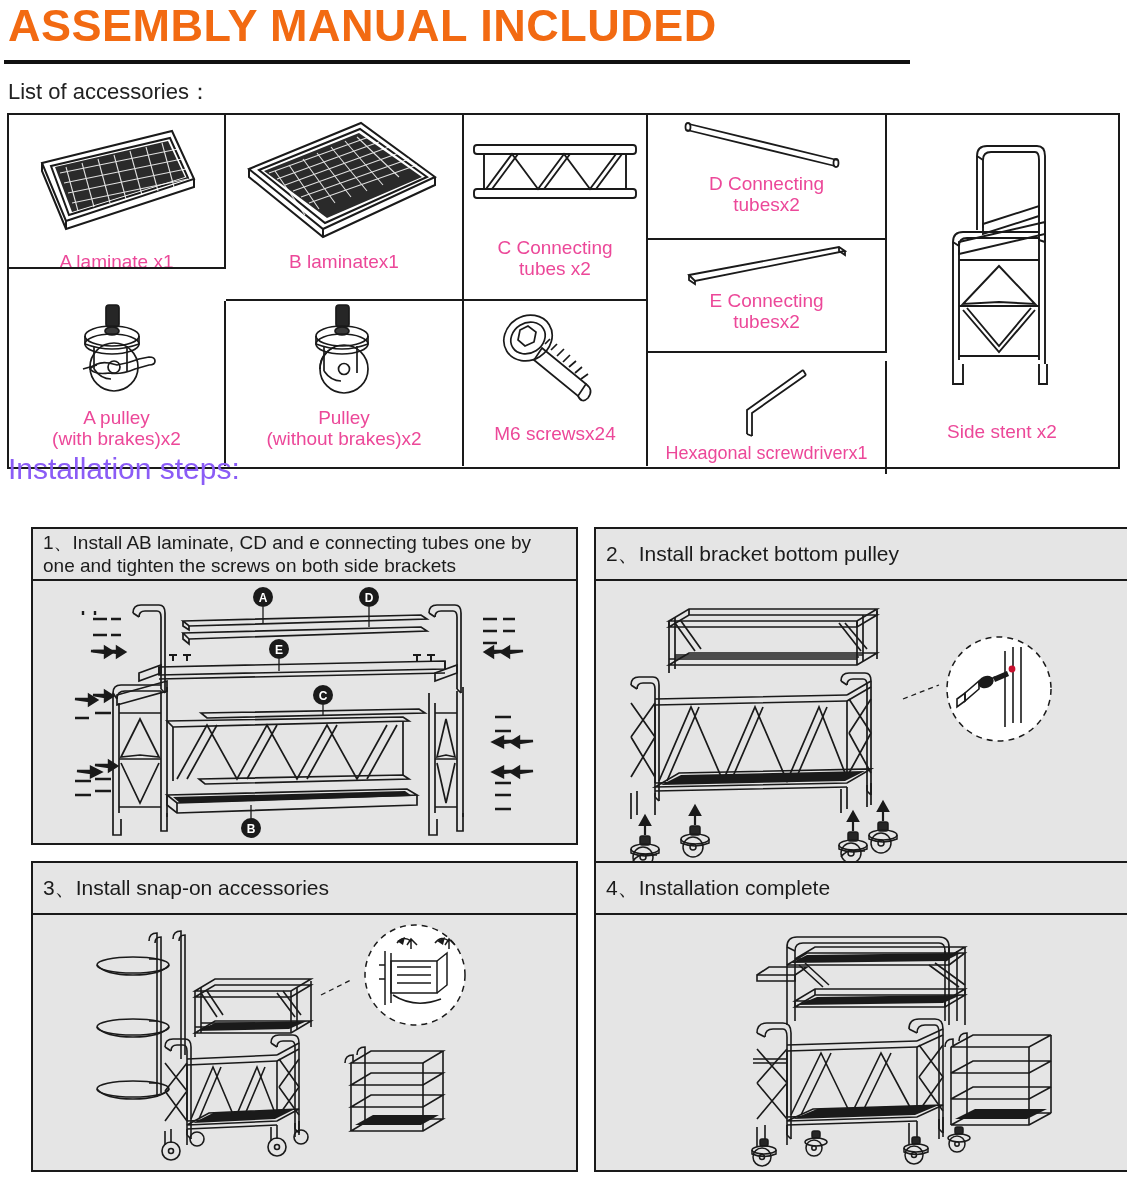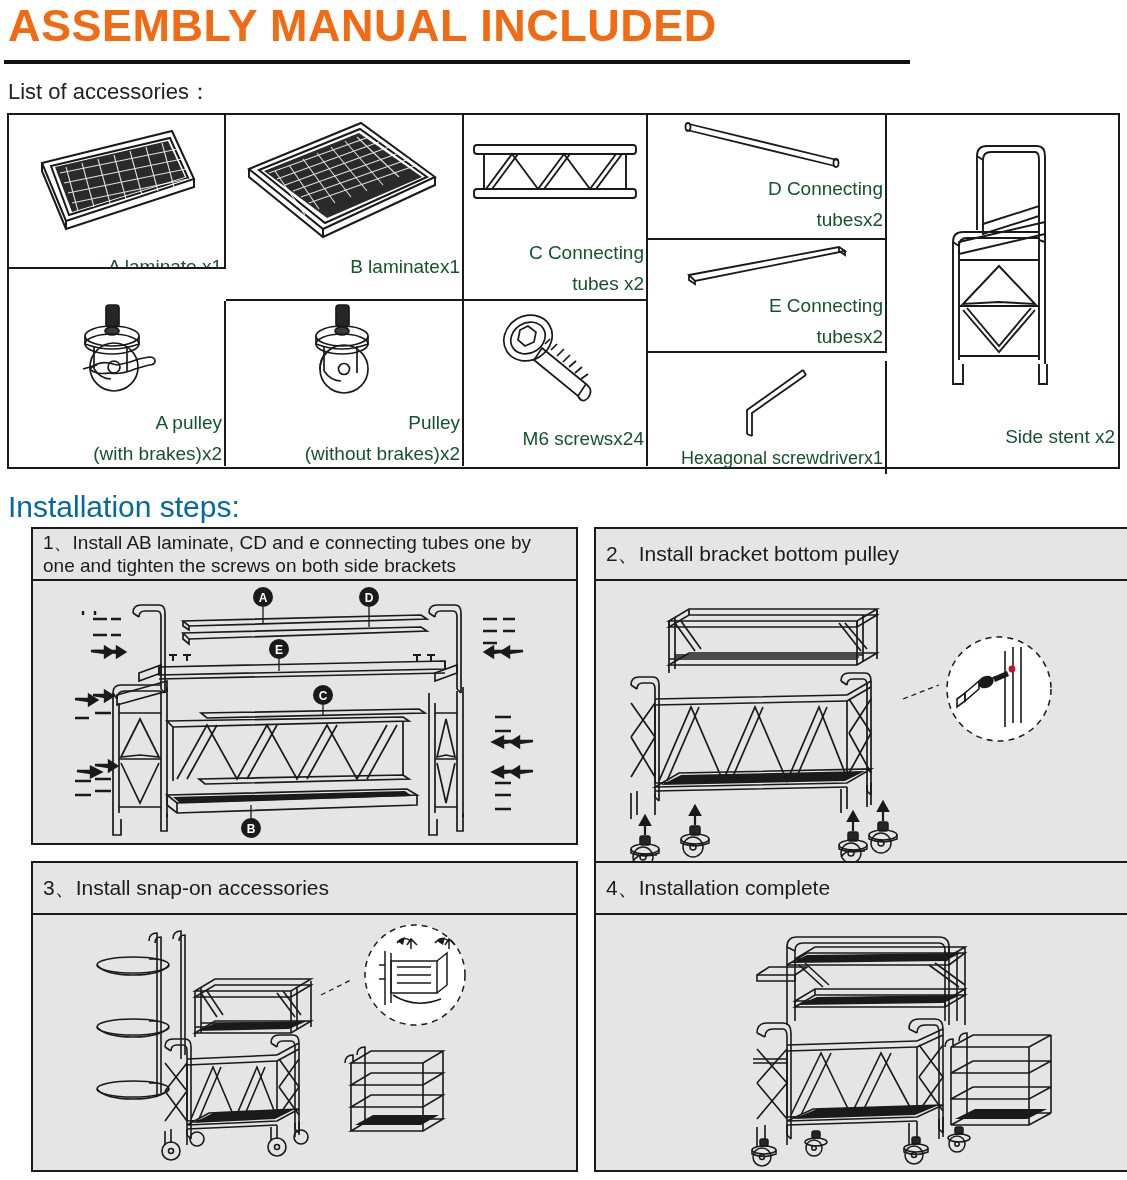--- a/index.html
+++ b/index.html
@@ -66,33 +66,33 @@
   .acc-art {
     position: absolute;
     left: 0; right: 0; top: 0;
     display: flex;
     align-items: center;
     justify-content: center;
   }
   .acc-label {
     position: absolute;
     left: 2px; right: 2px;
-    text-align: right;
+    text-align: center;
     font-size: 19px;
-    color: #14532d;
-    line-height: 31px;
+    color: #ec4899;
+    line-height: 21px;
   }
 
   
   #steps-label {
     position: absolute;
     left: 8px;
-    top: 488px;
+    top: 450px;
     font-size: 30px;
-    color: #0369a1;
+    color: #8b5cf6;
     line-height: 38px;
     white-space: nowrap;
   }
 
   
   .step-box {
     position: absolute;
     border: 2.5px solid #1a1a1a;
     background: #e5e5e5;
     overflow: hidden;

